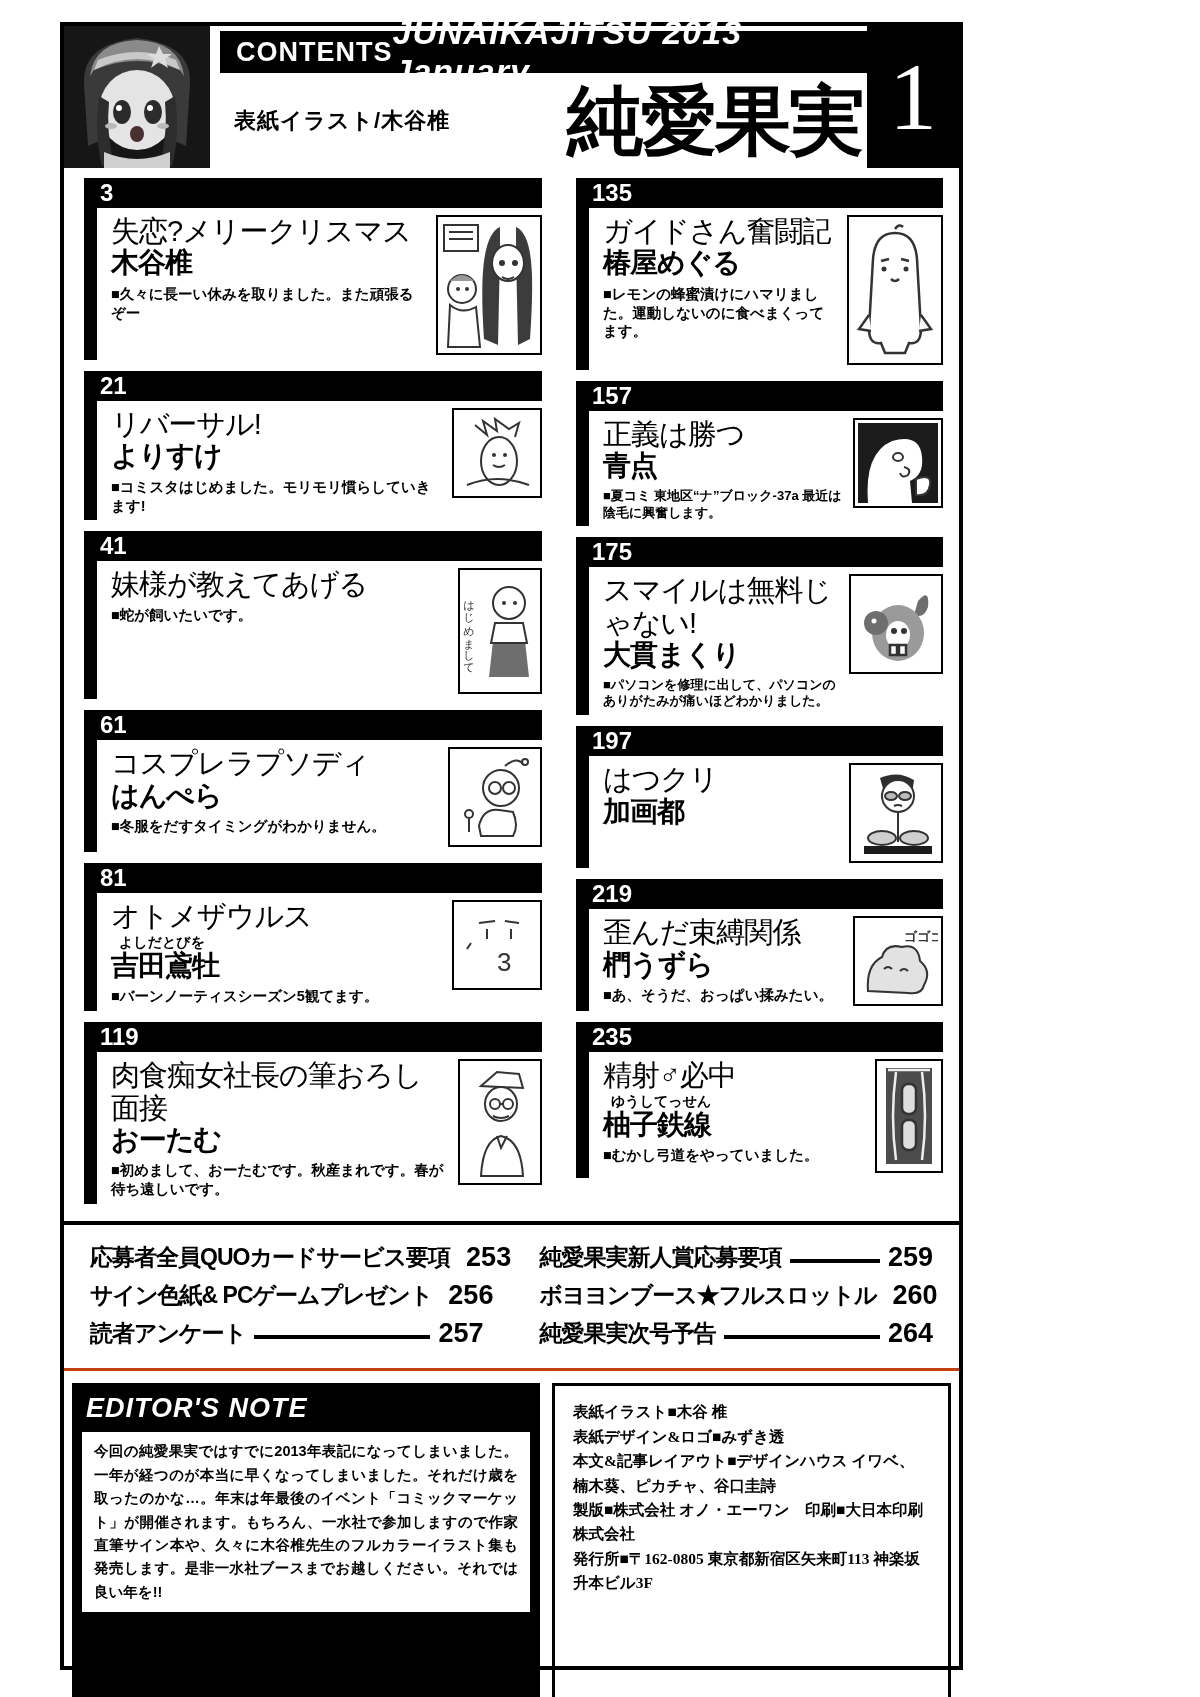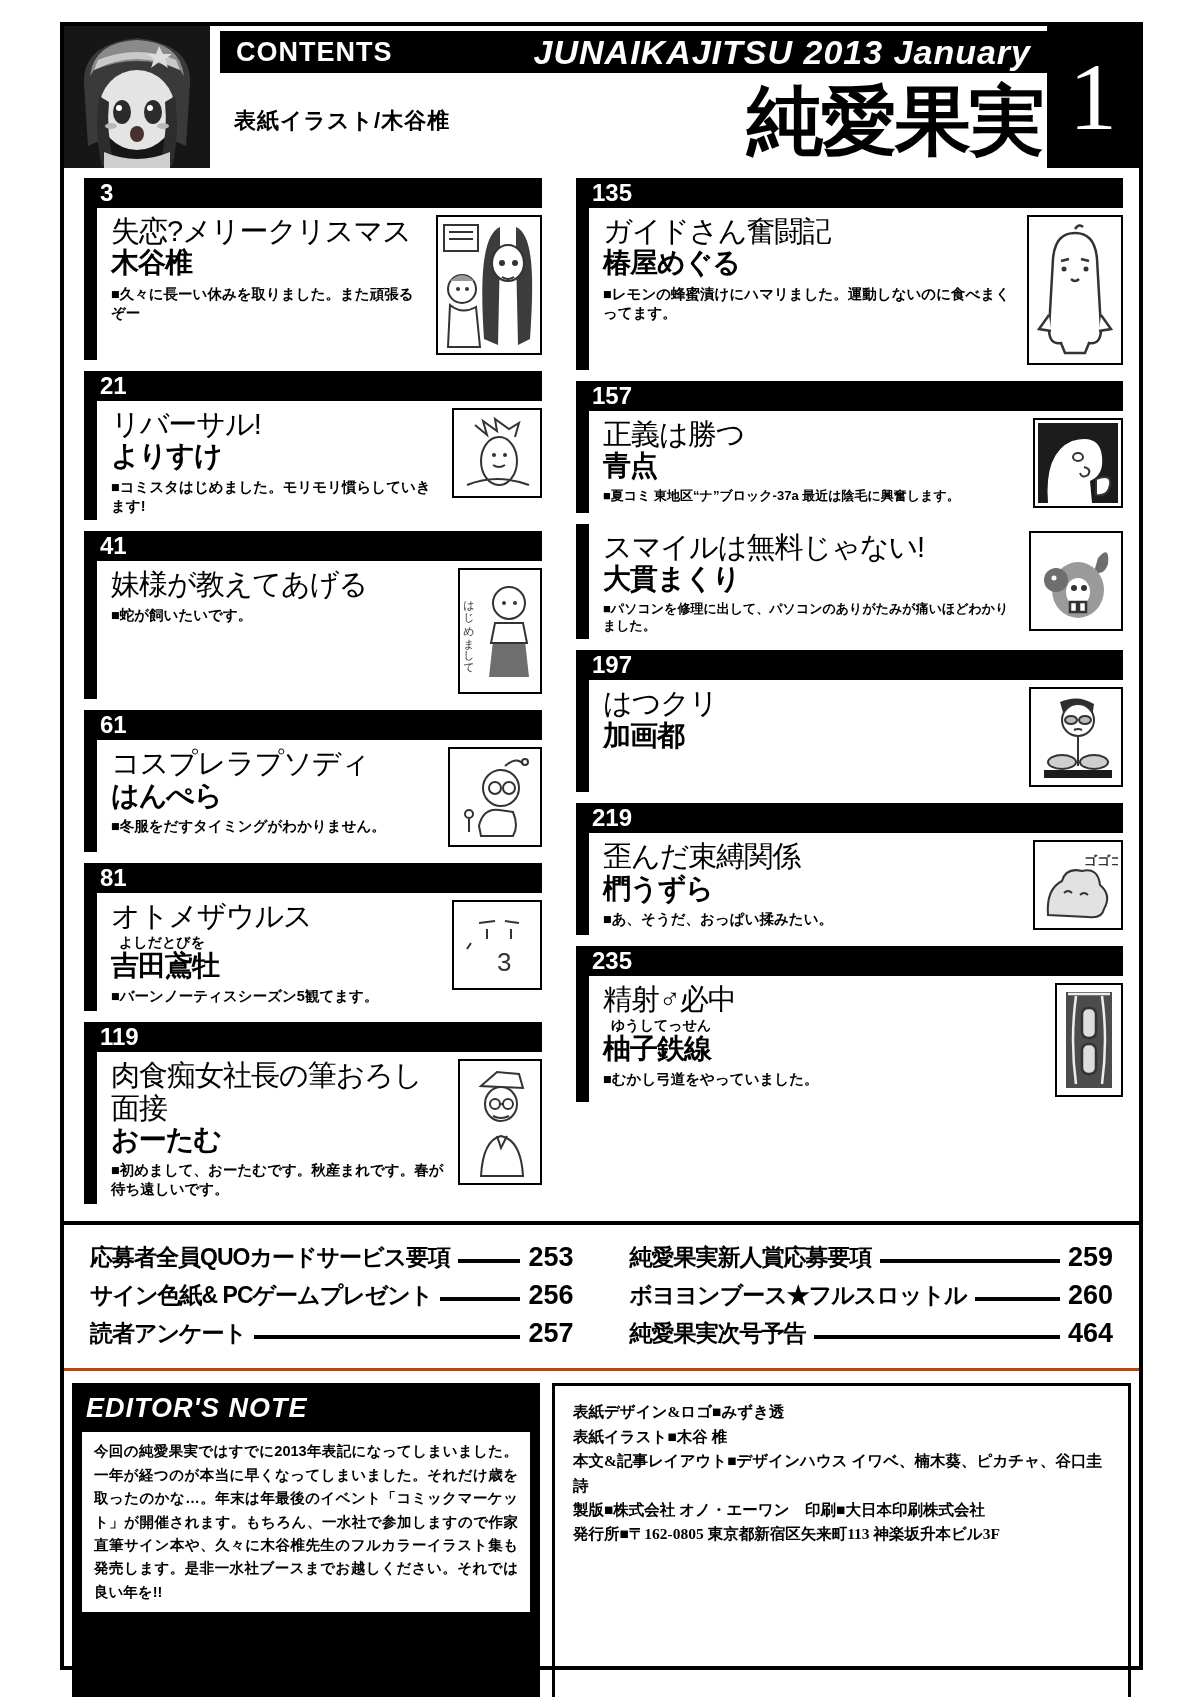--- a/index.html
+++ b/index.html
@@ -1,17 +1,17 @@
 <!DOCTYPE html>
 <html><head>
 <meta charset="utf-8">
 <style>
   html,body{margin:0;padding:0;background:#fff;}
   body{width:1200px;height:1697px;font-family:"Liberation Sans",sans-serif;color:#000;position:relative;}
-  .frame{position:absolute;left:60px;top:22px;width:1083px;height:1648px;border:4px solid #000;box-sizing:border-box;background:#fff;}
+  .frame{position:absolute;left:60px;top:22px;width:903px;height:1648px;border:4px solid #000;box-sizing:border-box;background:#fff;}
   
   .header{display:flex;height:142px;}
   .cover-thumb{width:146px;height:142px;background:#141414;flex-shrink:0;overflow:hidden;}
   .header-mid{flex:1;display:flex;flex-direction:column;min-width:0;}
   .top-bar{background:#000;color:#fff;display:flex;justify-content:space-between;align-items:center;height:42px;margin:5px 0 0 10px;padding:0 16px;}
   .contents-label{font-size:27px;font-weight:900;letter-spacing:1px;}
   .issue-label{font-size:34px;font-weight:900;font-style:italic;letter-spacing:1px;}
   .header-low{flex:1;display:flex;align-items:center;justify-content:space-between;padding-left:24px;}
   .cover-credit{font-size:22px;font-weight:bold;letter-spacing:1px;}
   .magazine-title{font-size:76px;font-weight:900;letter-spacing:-2px;line-height:1;padding-right:4px;}
@@ -278,20 +278,21 @@
               <path d="M10 80 Q6 30 34 18 Q62 10 64 34 Q66 52 52 58 L54 80 Z" fill="#fff"></path>
               <ellipse cx="40" cy="34" rx="5" ry="4" fill="none" stroke="#333" stroke-width="2"></ellipse>
               <path d="M46 44 Q54 46 50 52 Q44 56 42 50" fill="none" stroke="#333" stroke-width="2"></path>
               <path d="M58 56 Q74 50 72 62 Q70 74 58 72 Z" fill="#fff" stroke="#333" stroke-width="2"></path>
             </svg>
           </div>
         </div>
       </div>
 
       <div class="entry">
+        <div class="page-bar"><span>175</span></div>
         <div class="entry-body">
           <div class="entry-text">
             <div class="entry-title">スマイルは無料じゃない!</div>
             <div class="entry-author">大貫まくり</div>
             <div class="entry-comment small">■パソコンを修理に出して、パソコンのありがたみが痛いほどわかりました。</div>
           </div>
           <div class="entry-thumb t-md">
             <svg width="84" height="90" viewBox="0 0 84 90" fill="none" stroke="#333" stroke-width="2.5">
               <path d="M64 22 Q76 8 74 28 Q70 40 60 36" fill="#6e6e6e" stroke="none"></path>
               <ellipse cx="44" cy="54" rx="26" ry="28" fill="#9a9a9a" stroke="none"></ellipse>
@@ -399,39 +400,39 @@
         <span class="extra-page">259</span>
       </div>
       <div class="extra-row">
         <span class="extra-label">ボヨヨンブース★フルスロットル</span>
         <span class="leader"></span>
         <span class="extra-page">260</span>
       </div>
       <div class="extra-row">
         <span class="extra-label">純愛果実次号予告</span>
         <span class="leader"></span>
-        <span class="extra-page">464</span>
+        <span class="extra-page">264</span>
       </div>
     </div>
   </div>
 
   <div class="bottom">
 
     <div class="editors">
       <div class="ed-header">EDITOR'S NOTE</div>
       <div class="ed-body">
         <span>今回の純愛果実ではすでに2013年表記になってしまいました。一年が経つのが本当に早くなってしまいました。それだけ歳を取ったのかな…。年末は年最後のイベント「コミックマーケット」が開催されます。もちろん、一水社で参加しますので作家直筆サイン本や、久々に木谷椎先生のフルカラーイラスト集も発売します。是非一水社ブースまでお越しください。それでは良い年を!!</span>
         
       </div>
 
     </div>
 
     <div class="colophon">
+      <div>表紙イラスト■木谷 椎</div>
       <div>表紙デザイン&amp;ロゴ■みずき透</div>
-      <div>表紙イラスト■木谷 椎</div>
       <div>本文&amp;記事レイアウト■デザインハウス イワベ、楠木葵、ピカチャ、谷口圭詩</div>
       <div>製版■株式会社 オノ・エーワン　印刷■大日本印刷株式会社</div>
       <div>発行所■〒162-0805 東京都新宿区矢来町113 神楽坂升本ビル3F</div>
 
     </div>
 
   </div>
 
 </div>
 

